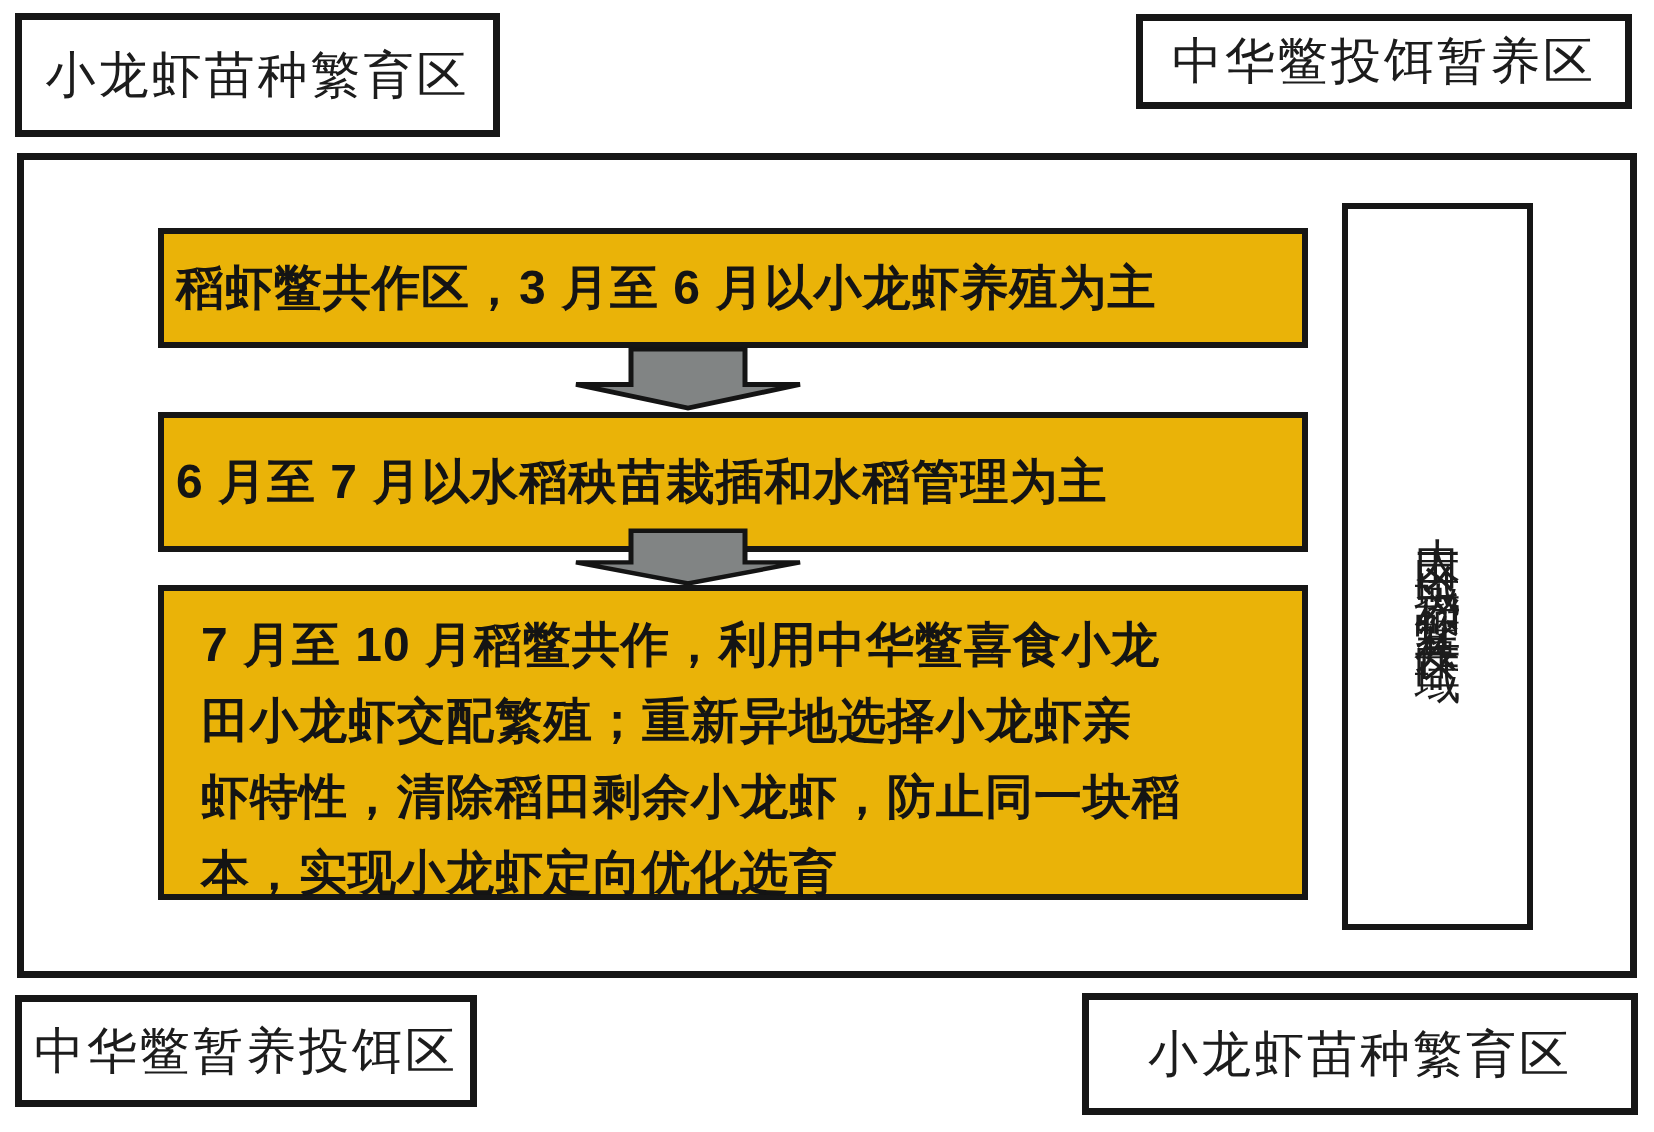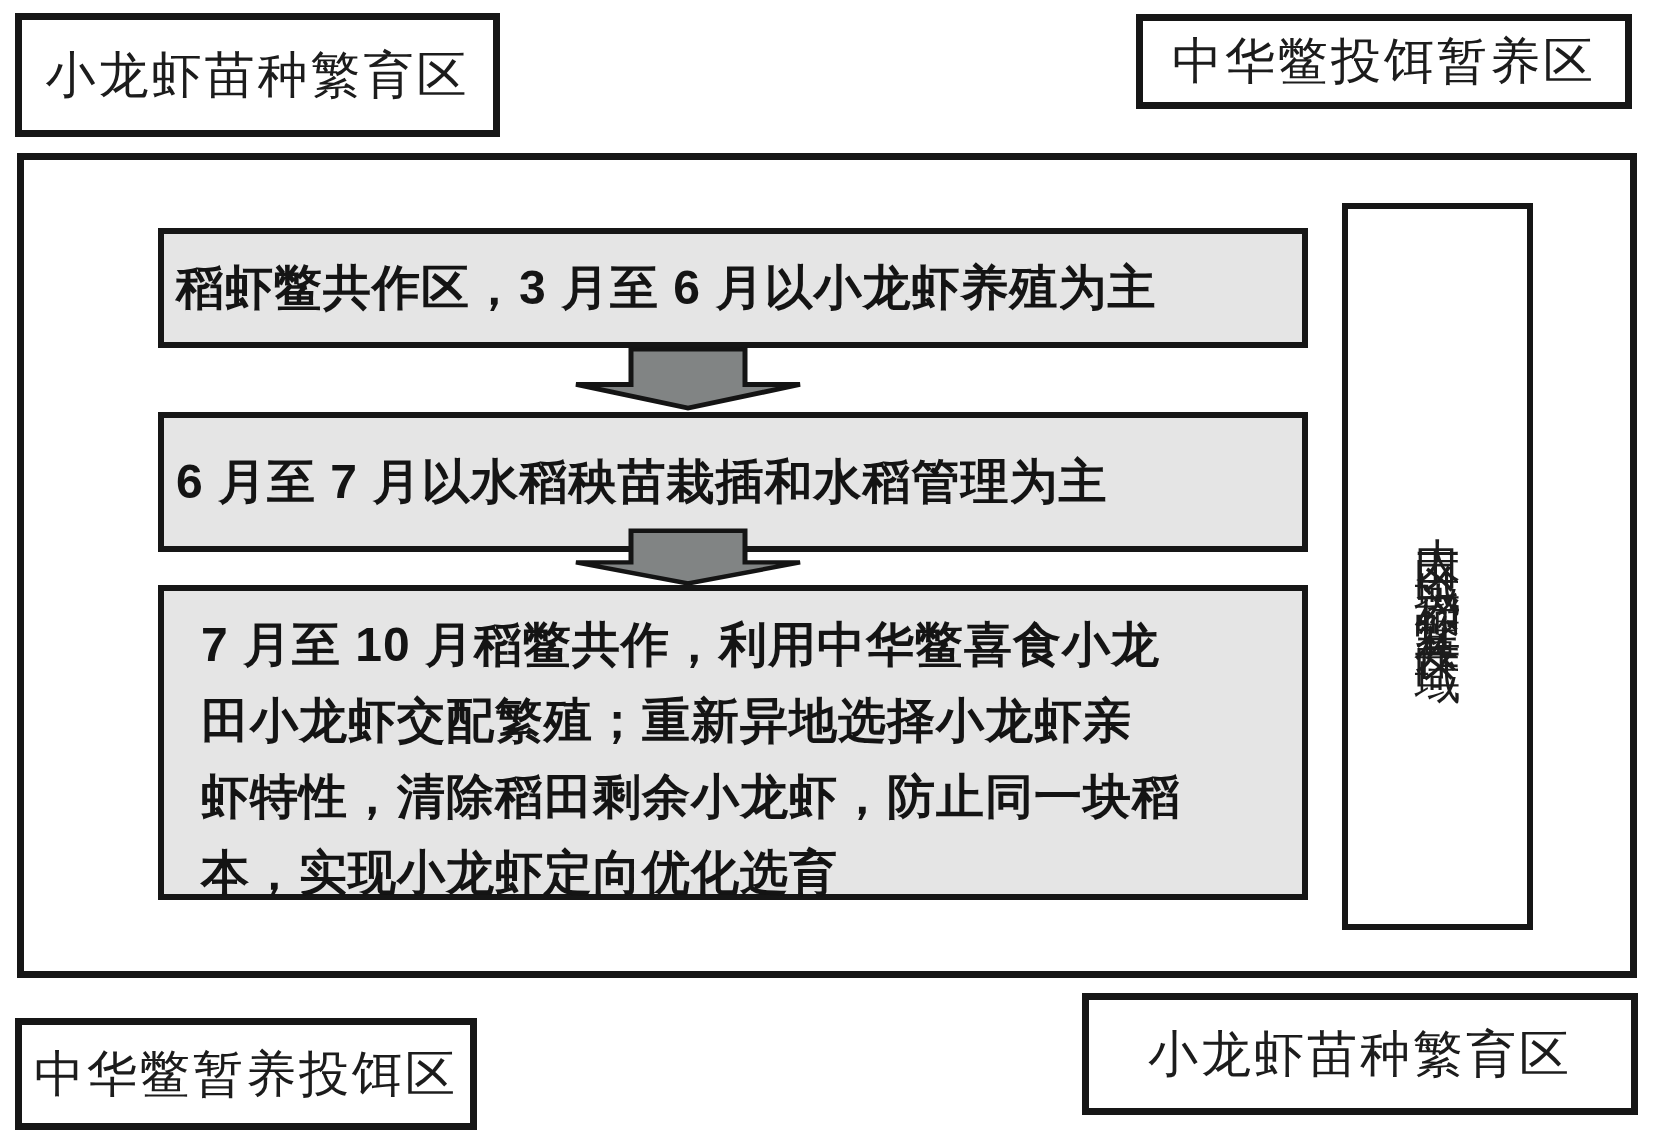--- a/index.html
+++ b/index.html
@@ -27,31 +27,31 @@
   
   .zone-label {
     font-family: Liberation Serif, serif;
     font-size: 50px;
     color: #1c1c1c;
     letter-spacing: 3px;
     white-space: nowrap;
   }
   .box-top-left     { left: 15px;   top: 13px;  width: 485px; height: 124px; }
   .box-top-right    { left: 1136px; top: 14px;  width: 496px; height: 95px; }
-  .box-bottom-left  { left: 15px;   top: 995px; width: 462px; height: 112px; margin-top: 23px; }
+  .box-bottom-left  { left: 15px;   top: 995px; width: 462px; height: 112px; }
   .box-bottom-right { left: 1082px; top: 993px; width: 556px; height: 122px; }
 
   
   .box-main { left: 17px; top: 153px; width: 1620px; height: 825px; }
 
   
   .step-box {
     position: absolute;
     box-sizing: border-box;
-    background: #e5e5e5;
+    background: #eab308;
     border: 6px solid #161616;
     display: flex;
     align-items: center;
     justify-content: flex-start;
   }
   .step-text {
     font-family: "Liberation Sans", sans-serif;
     font-weight: bold;
     font-size: 48px;
     color: #141414;

